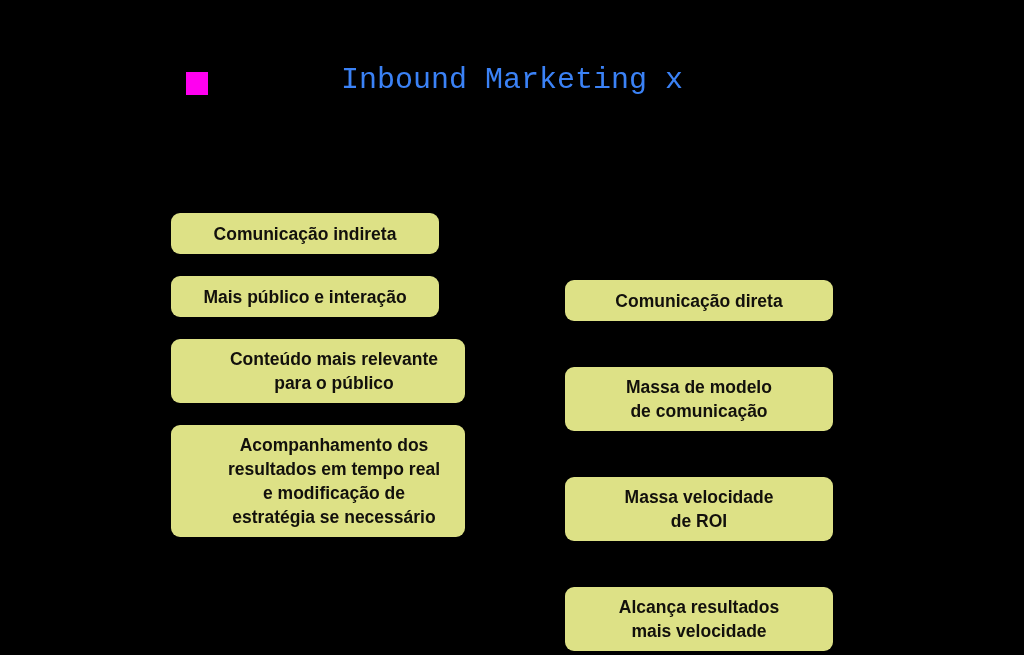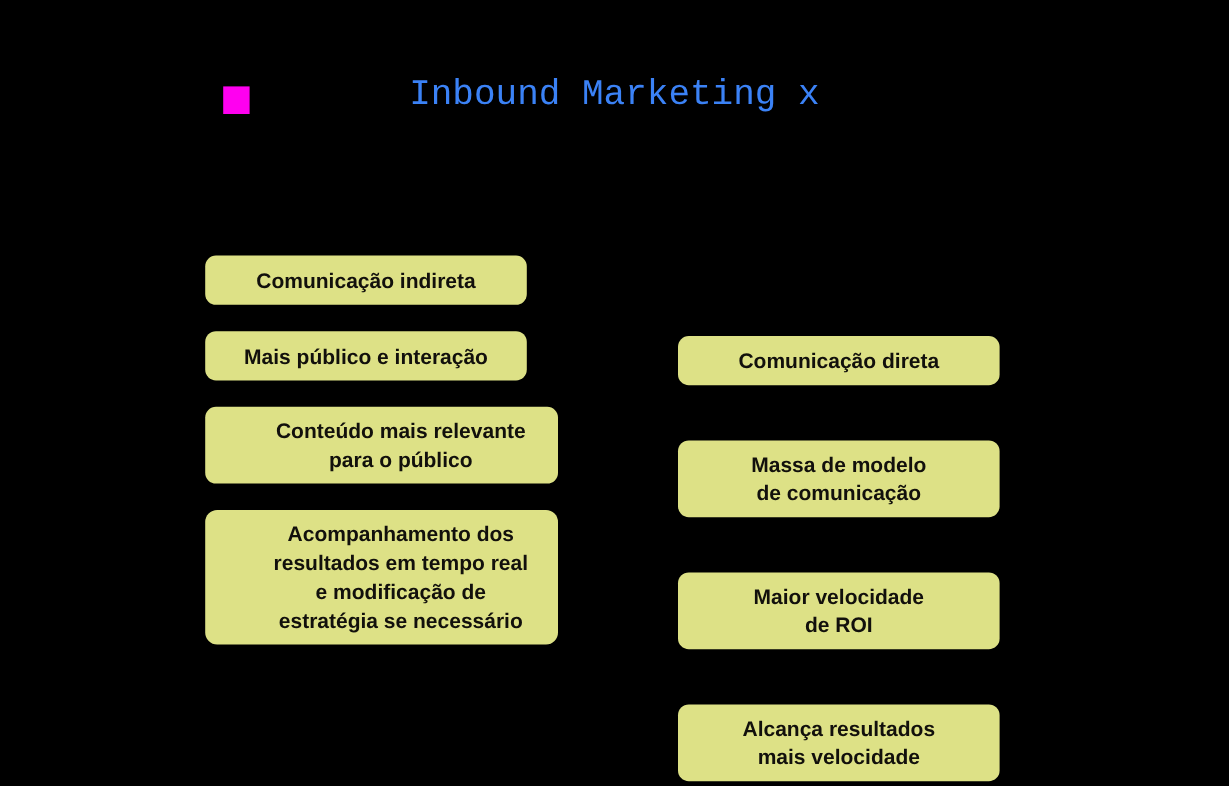--- a/index.html
+++ b/index.html
@@ -85,21 +85,21 @@
     box-sizing: border-box;
     padding: 8px 10px;
     white-space: pre-line;
   }
   #col-inbound .pill { margin-bottom: 22px; }
   #col-outbound .pill { margin-bottom: 22px; margin-top: 24px; }
   .pill:last-child { margin-bottom: 0; }
 
   .pill.h1 { min-height: 41px; }
   .pill.h2 { min-height: 52px; }
-  .pill.h4 { min-height: 80px; border-radius: 10px; }
+  .pill.h4 { min-height: 80px; }
 
   
   #col-inbound .pill.w-a { width: 268px; }
   #col-inbound .pill.w-b { width: 294px; padding-left: 42px; }
 </style>
 </head>
 <body>
 
 <div id="slide">
 
@@ -118,20 +118,20 @@
       <div class="pill h4 w-b">Acompanhamento dos
 resultados em tempo real
 e modificação de
 estratégia se necessário</div>
     </div>
 
     <div class="column" id="col-outbound">
       <div class="pill h1">Comunicação direta</div>
       <div class="pill h2">Massa de modelo
 de comunicação</div>
-      <div class="pill h2">Maior velocidade
+      <div class="pill h2">Massa velocidade
 de ROI</div>
       <div class="pill h2">Alcança resultados
 mais velocidade</div>
     </div>
 
   </div>
 </div>
 
 </body></html>

